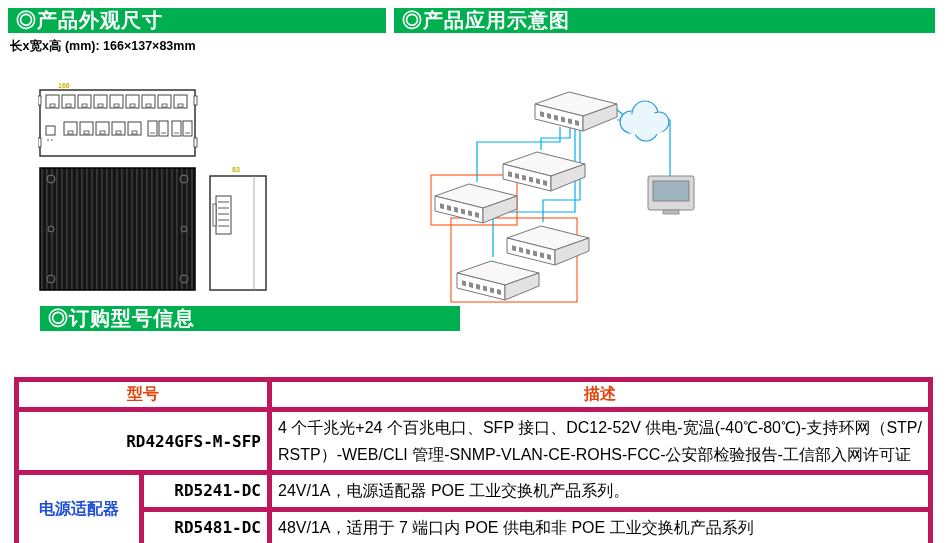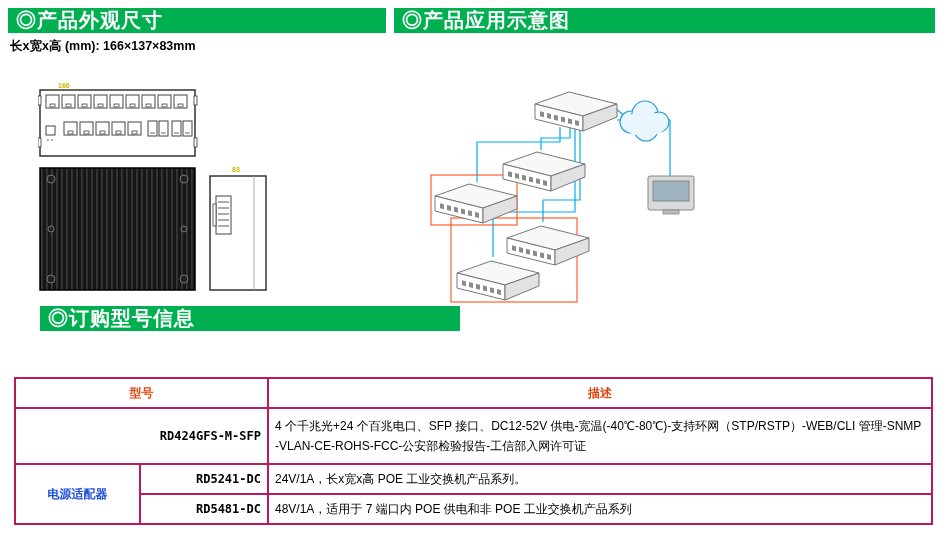--- a/index.html
+++ b/index.html
@@ -18,21 +18,21 @@
   .drawing{position:absolute;}
   .front-view{left:38px;top:80px;}
   .heatsink-view{left:38px;top:166px;}
   .side-view{left:204px;top:164px;}
   .app-diagram{left:415px;top:80px;}
 
   .dim-label{font-size:7px;fill:#C8B400;font-weight:bold;}
 
   table.order-table{position:absolute;left:14px;top:377px;width:919px;
         border-collapse:collapse;table-layout:fixed;background:#fff;}
-  table.order-table td{border:2px solid #be185d;font-size:12px;vertical-align:middle;
+  table.order-table td{border:5px solid #be185d;font-size:16px;vertical-align:middle;
         padding:2px 6px;box-sizing:border-box;}
   td.th{color:#E8420B;font-weight:bold;font-size:14px;text-align:center;height:28px;}
   td.model{font-family:"DejaVu Sans Mono",monospace;font-weight:bold;
         font-size:12.5px;text-align:right;}
   td.cat{color:#1d4ed8;font-weight:bold;text-align:center;font-size:13px;}
   td.desc{line-height:1.7;word-break:break-all;padding-left:10px;margin-left:12px;}
   tr.row-main td{height:56px;}
   tr.row-sub td{height:30px;}
 </style>
 </head>
@@ -190,21 +190,21 @@
         <td colspan="2" class="th">型号</td>
         <td class="th">描述</td>
       </tr>
       <tr class="row-main">
         <td colspan="2" class="model">RD424GFS-M-SFP</td>
         <td class="desc">4 个千兆光+24 个百兆电口、SFP 接口、DC12-52V 供电-宽温(-40℃-80℃)-支持环网（STP/RSTP）-WEB/CLI 管理-SNMP-VLAN-CE-ROHS-FCC-公安部检验报告-工信部入网许可证</td>
       </tr>
       <tr class="row-sub">
         <td rowspan="2" class="cat">电源适配器</td>
         <td class="model">RD5241-DC</td>
-        <td class="desc">24V/1A，长x宽x高 POE 工业交换机产品系列。</td>
+        <td class="desc">24V/1A，电源适配器 POE 工业交换机产品系列。</td>
       </tr>
       <tr class="row-sub">
         <td class="model">RD5481-DC</td>
         <td class="desc">48V/1A，适用于 7 端口内 POE 供电和非 POE 工业交换机产品系列</td>
       </tr>
     </tbody>
   </table>
 
 </div>
 

